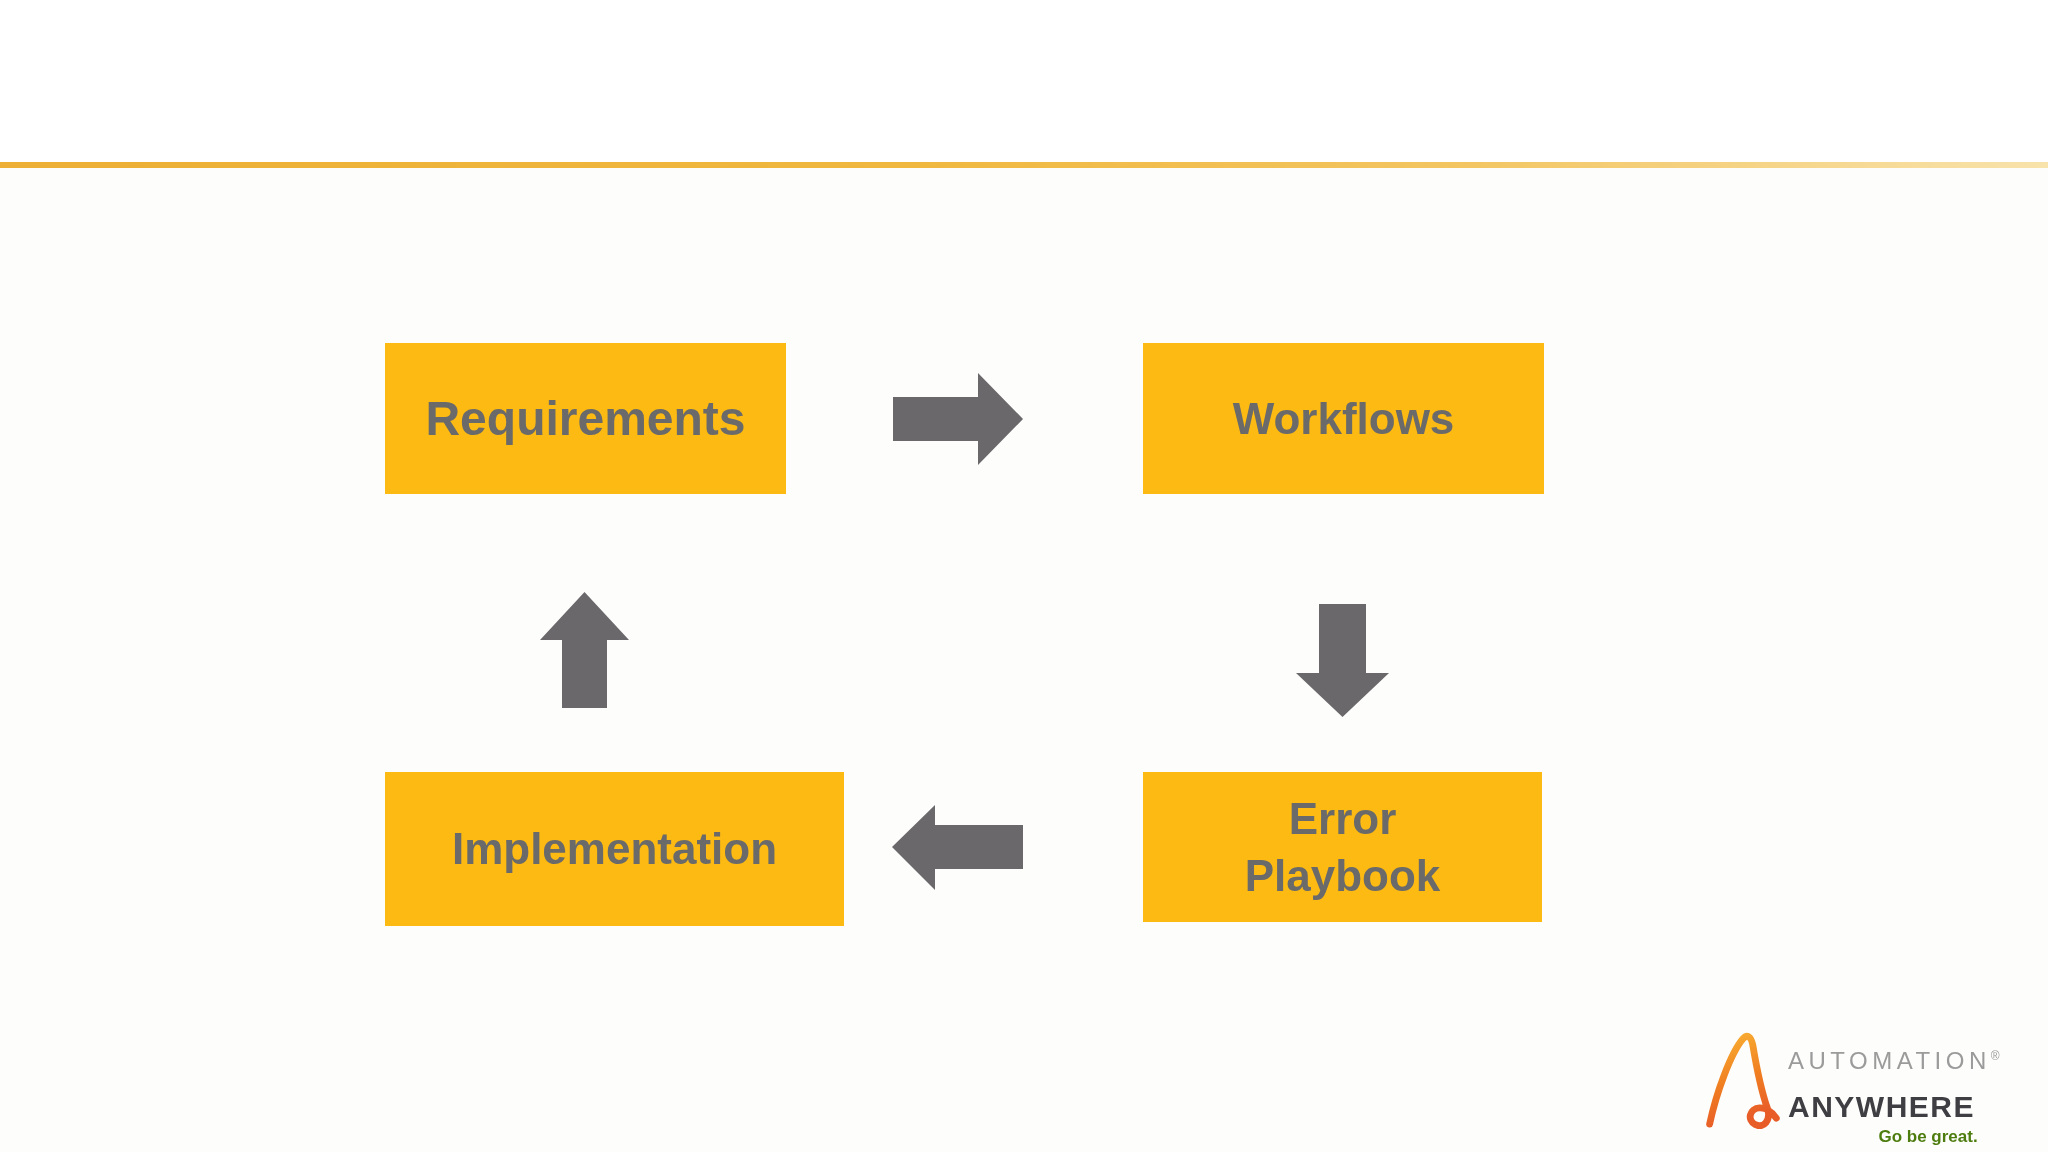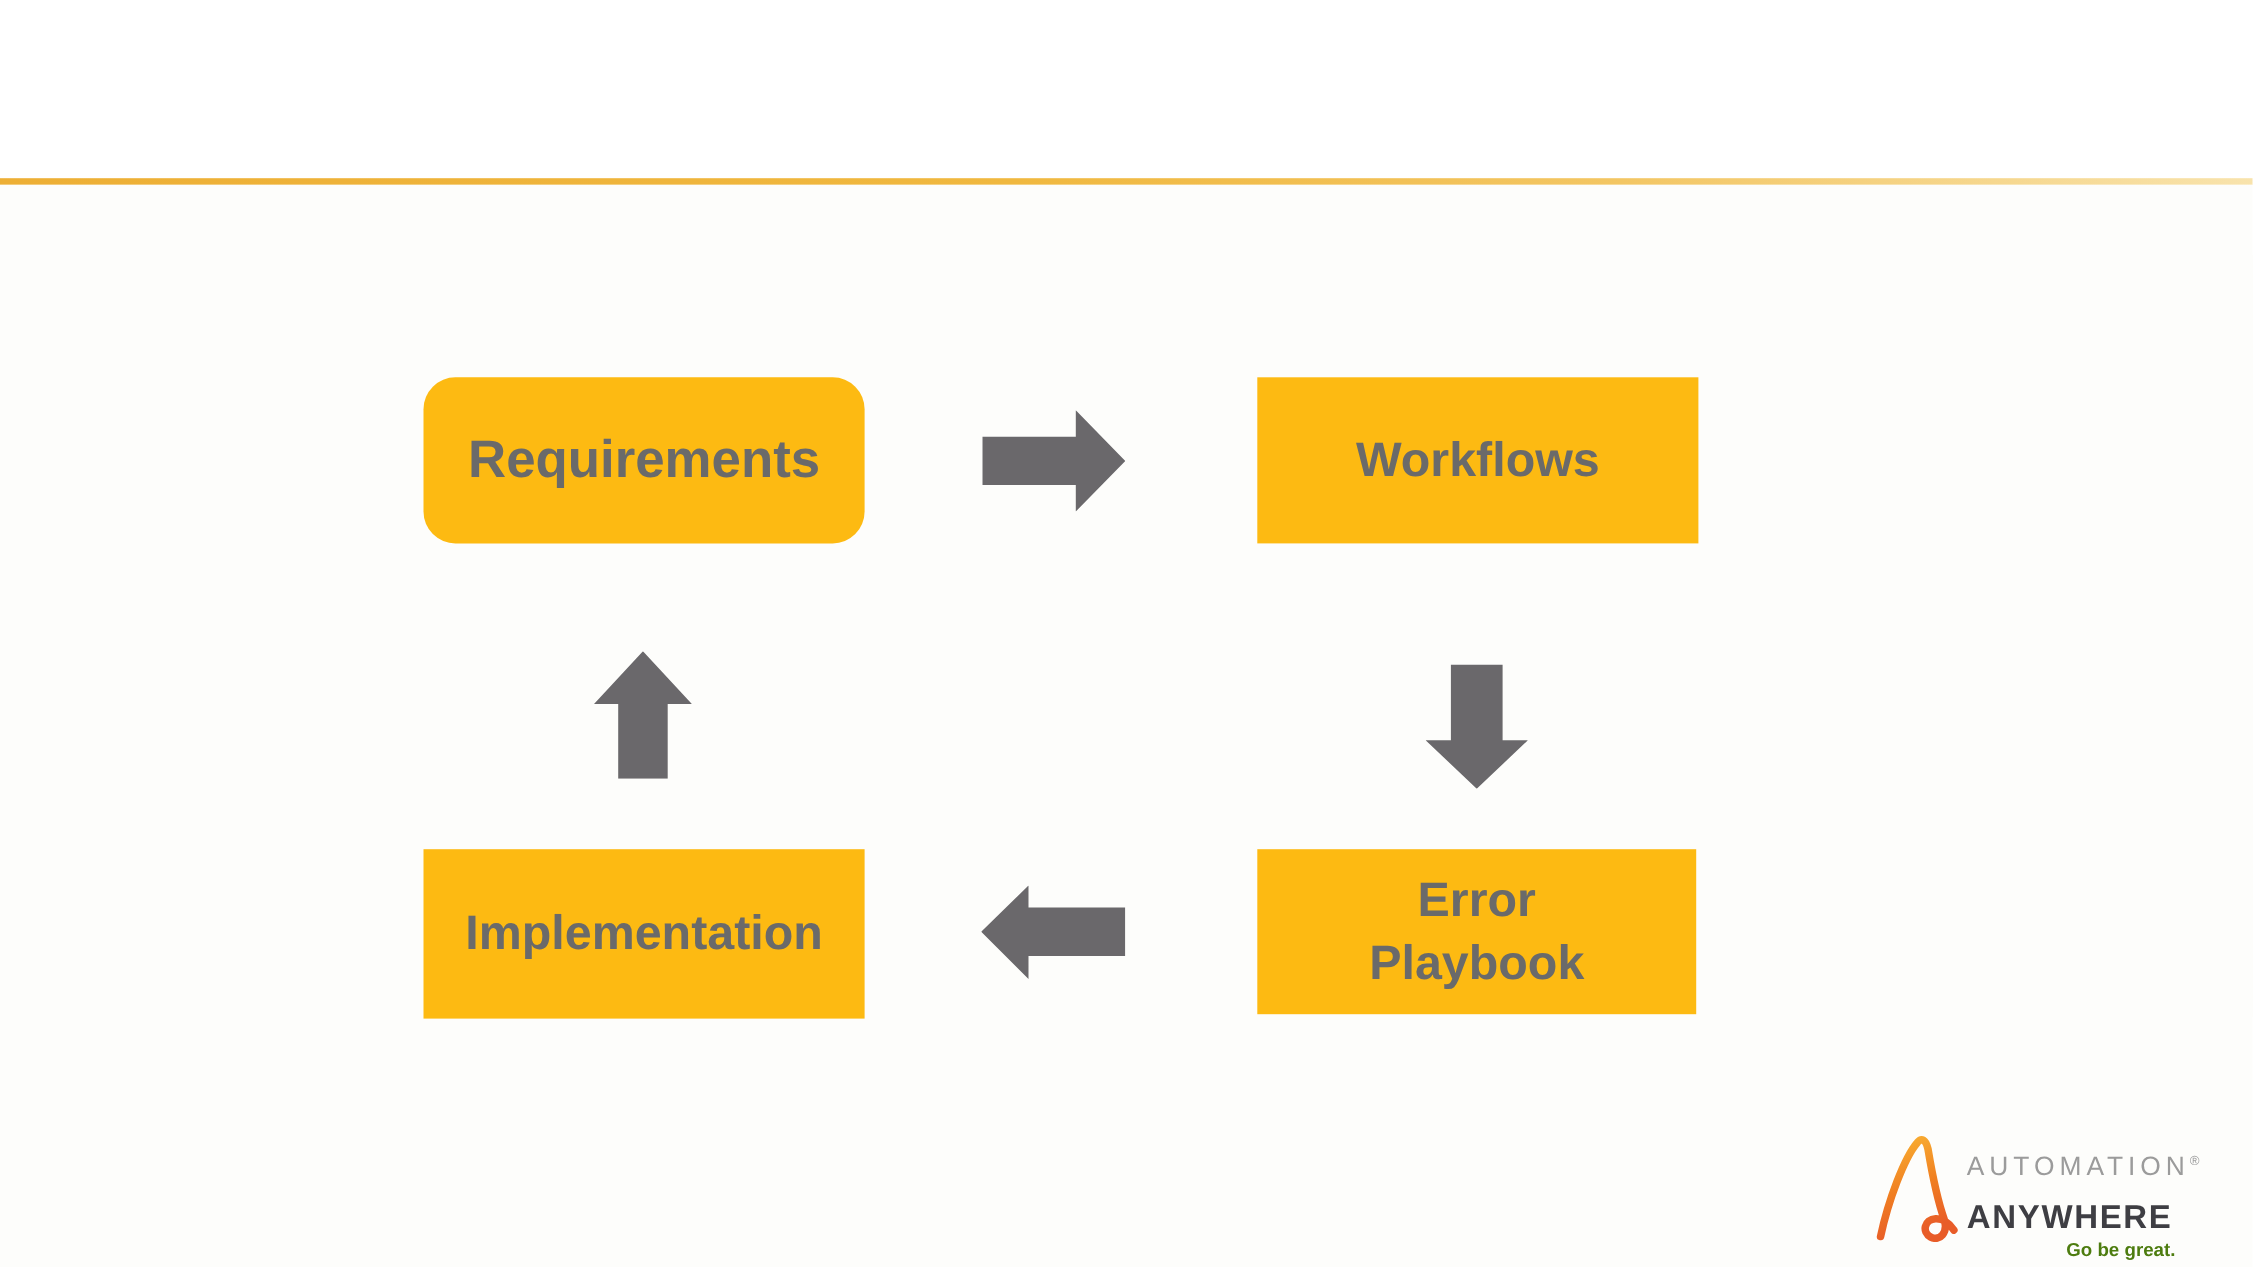--- a/index.html
+++ b/index.html
@@ -49,24 +49,24 @@
     background: #fdba12;
     color: #6a6a6a;
     font-weight: 700;
     display: flex;
     flex-direction: column;
     align-items: center;
     justify-content: center;
     text-align: center;
   }
   .node .line { display: block; }
-  #node-requirements            { left: 385px;  top: 343px; width: 401px; height: 151px; font-size: 48px; border-radius: 29px; }
+  #node-requirements            { left: 385px;  top: 343px; width: 401px; height: 151px; font-size: 48px; }
   #node-workflows               { left: 1143px; top: 343px; width: 401px; height: 151px; font-size: 44px; }
   #node-error-handling          { left: 1143px; top: 772px; width: 399px; height: 150px; font-size: 44px; line-height: 1.3; }
-  #node-implementation-playbook { left: 385px;  top: 772px; width: 401px; height: 154px; font-size: 44px; line-height: 1.3; }
+  #node-implementation-playbook { left: 385px;  top: 772px; width: 459px; height: 154px; font-size: 44px; line-height: 1.3; }
   
   .arrow { position: absolute; }
   .arrow svg { display: block; width: 100%; height: 100%; }
   #arrow-right { left: 893px;  top: 373px; width: 130px; height: 92px;  }
   #arrow-down  { left: 1296px; top: 604px; width: 93px;  height: 113px; }
   #arrow-left  { left: 892px;  top: 805px; width: 131px; height: 85px;  }
   #arrow-up    { left: 540px;  top: 592px; width: 89px;  height: 116px; }
   .arrow polygon { fill: #6a686b; }
   
   .logo {

